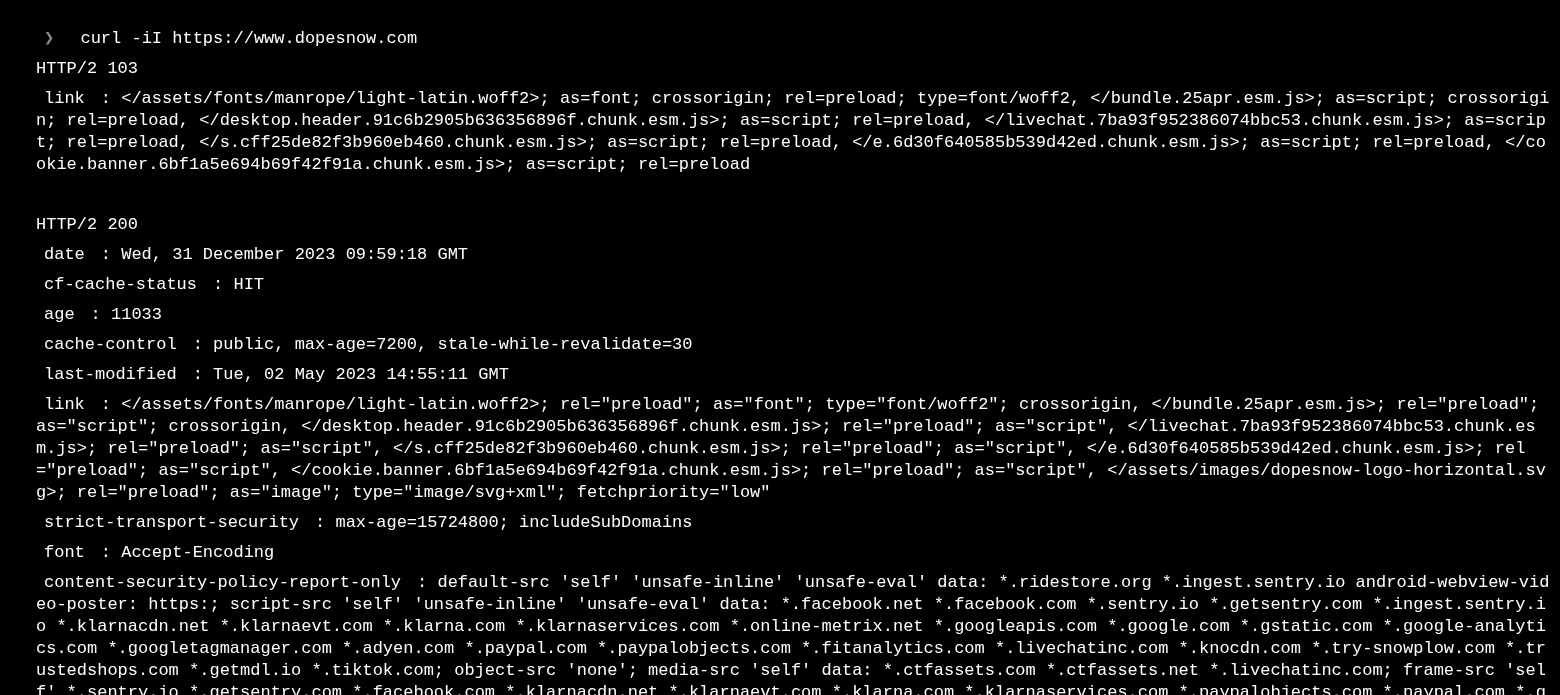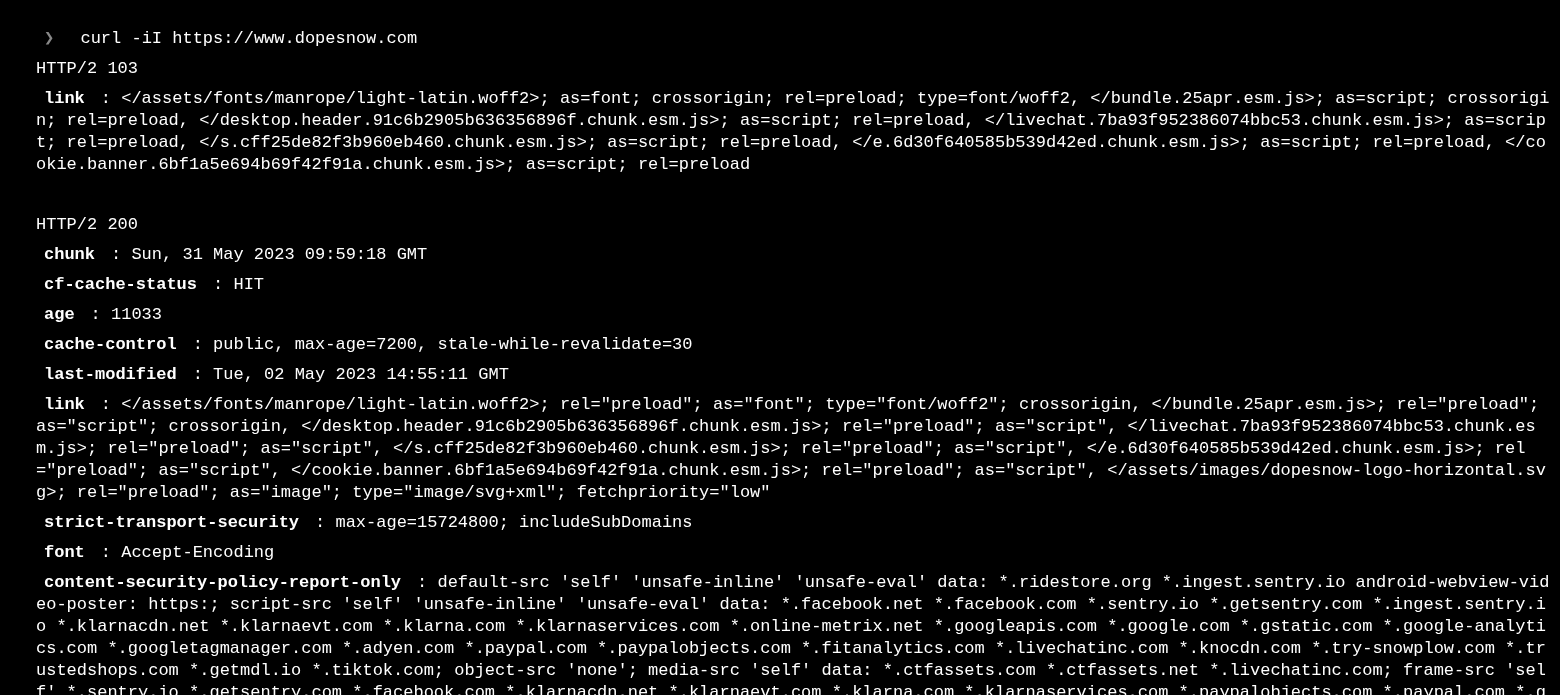--- a/index.html
+++ b/index.html
@@ -8,40 +8,40 @@
     color: #fff;
     font-family: "Menlo", "Monaco", "Consolas", "Courier New", monospace;
     font-size: 17px;
     line-height: 22px;
     padding: 4px;
     width: 1560px;
     overflow-wrap: break-word;
     word-break: break-all;
   }
   .prompt-symbol { color: #888; }
-  .hname { font-weight: bold; }
+  .hname { font-weight: normal; }
   .blank { height: 22px; }
 </style>
 </head>
 <body>
 
 <div>
 
   <div>
     <span class="prompt-symbol">❯</span>
     <span>curl -iI https://www.dopesnow.com</span>
   </div>
 
   <div>HTTP/2 103</div>
   <div><span class="hname">link</span><span>: &lt;/assets/fonts/manrope/light-latin.woff2&gt;; as=font; crossorigin; rel=preload; type=font/woff2, &lt;/bundle.25apr.esm.js&gt;; as=script; crossorigin; rel=preload, &lt;/desktop.header.91c6b2905b636356896f.chunk.esm.js&gt;; as=script; rel=preload, &lt;/livechat.7ba93f952386074bbc53.chunk.esm.js&gt;; as=script; rel=preload, &lt;/s.cff25de82f3b960eb460.chunk.esm.js&gt;; as=script; rel=preload, &lt;/e.6d30f640585b539d42ed.chunk.esm.js&gt;; as=script; rel=preload, &lt;/cookie.banner.6bf1a5e694b69f42f91a.chunk.esm.js&gt;; as=script; rel=preload</span></div>
 
   <div class="blank"></div>
 
   <div>HTTP/2 200</div>
-  <div><span class="hname">chunk</span><span>: Sun, 31 May 2023 09:59:18 GMT</span></div>
+  <div><span class="hname">date</span><span>: Wed, 31 December 2023 09:59:18 GMT</span></div>
   <div><span class="hname">cf-cache-status</span><span>: HIT</span></div>
   <div><span class="hname">age</span><span>: 11033</span></div>
   <div><span class="hname">cache-control</span><span>: public, max-age=7200, stale-while-revalidate=30</span></div>
   <div><span class="hname">last-modified</span><span>: Tue, 02 May 2023 14:55:11 GMT</span></div>
   <div><span class="hname">link</span><span>: &lt;/assets/fonts/manrope/light-latin.woff2&gt;; rel="preload"; as="font"; type="font/woff2"; crossorigin, &lt;/bundle.25apr.esm.js&gt;; rel="preload"; as="script"; crossorigin, &lt;/desktop.header.91c6b2905b636356896f.chunk.esm.js&gt;; rel="preload"; as="script", &lt;/livechat.7ba93f952386074bbc53.chunk.esm.js&gt;; rel="preload"; as="script", &lt;/s.cff25de82f3b960eb460.chunk.esm.js&gt;; rel="preload"; as="script", &lt;/e.6d30f640585b539d42ed.chunk.esm.js&gt;; rel="preload"; as="script", &lt;/cookie.banner.6bf1a5e694b69f42f91a.chunk.esm.js&gt;; rel="preload"; as="script", &lt;/assets/images/dopesnow-logo-horizontal.svg&gt;; rel="preload"; as="image"; type="image/svg+xml"; fetchpriority="low"</span></div>
   <div><span class="hname">strict-transport-security</span><span>: max-age=15724800; includeSubDomains</span></div>
   <div><span class="hname">font</span><span>: Accept-Encoding</span></div>
   <div><span class="hname">content-security-policy-report-only</span><span>: default-src 'self' 'unsafe-inline' 'unsafe-eval' data: *.ridestore.org *.ingest.sentry.io android-webview-video-poster: https:; script-src 'self' 'unsafe-inline' 'unsafe-eval' data: *.facebook.net *.facebook.com *.sentry.io *.getsentry.com *.ingest.sentry.io *.klarnacdn.net *.klarnaevt.com *.klarna.com *.klarnaservices.com *.online-metrix.net *.googleapis.com *.google.com *.gstatic.com *.google-analytics.com *.googletagmanager.com *.adyen.com *.paypal.com *.paypalobjects.com *.fitanalytics.com *.livechatinc.com *.knocdn.com *.try-snowplow.com *.trustedshops.com *.getmdl.io *.tiktok.com; object-src 'none'; media-src 'self' data: *.ctfassets.com *.ctfassets.net *.livechatinc.com; frame-src 'self' *.sentry.io *.getsentry.com *.facebook.com *.klarnacdn.net *.klarnaevt.com *.klarna.com *.klarnaservices.com *.paypalobjects.com *.paypal.com *.googleapis.com *.gstatic.com *.google.com *.googletagmanager.com *.adyen.com *.fitanalytics.com *.livechatinc.com *.youtube.com *.videodelivery.net; report-uri https://o45992.ingest.sentry.io/api/5893254/security/?sentry_key=8a3336bf0af649cc8131a1785e058755&amp;sentry_environment=production</span></div>
   <div><span class="hname">server</span><span>: cloudflare</span></div>
 

